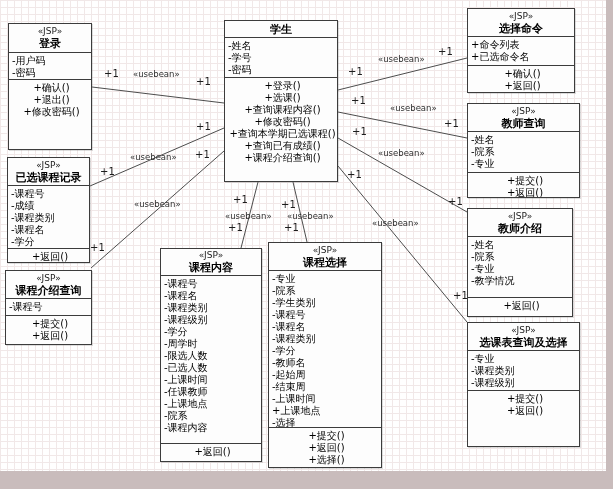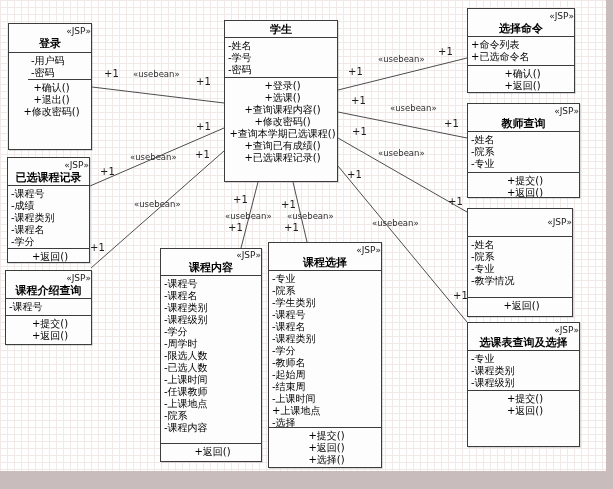--- a/index.html
+++ b/index.html
@@ -23,21 +23,21 @@
   .cls{
     position:absolute;background:#fdfdfd;border:1px solid #3c3c3c;
     box-sizing:border-box;display:flex;flex-direction:column;
     box-shadow:1px 1px 0 rgba(120,120,120,0.25);
   }
   .cls-title{
     border-bottom:1px solid #3c3c3c;text-align:center;
     display:flex;flex-direction:column;justify-content:center;
     flex:0 0 auto;box-sizing:border-box;overflow:hidden;
   }
-  .stereo{font-size:9px;line-height:11px;color:#1a1a1a;text-align:right;}
+  .stereo{font-size:9px;line-height:11px;color:#1a1a1a;}
   .cname{font-size:11px;line-height:13px;font-weight:bold;color:#000;}
   .compart{box-sizing:border-box;padding-top:2px;overflow:hidden;flex:0 0 auto;}
   .compart.attrs{border-bottom:1px solid #3c3c3c;}
   .compart.methods{flex:1 1 auto;text-align:center;}
   .mrow{font-size:10px;line-height:12px;padding-left:3px;white-space:nowrap;color:#000;}
   .lbl{position:absolute;white-space:nowrap;}
   .lbl.mult{font-size:10px;color:#1c1c1c;}
   .lbl.use{font-size:8.5px;color:#2e2e2e;letter-spacing:0;}
 </style>
 </head>
@@ -56,21 +56,21 @@
     <line x1="338" y1="112" x2="467" y2="138"></line>
     <line x1="338" y1="138" x2="467" y2="212"></line>
     <line x1="338" y1="166" x2="467" y2="322"></line>
   </svg>
 
   <div class="cls" style="left:8px;top:23px;width:84px;height:127px;">
     <div class="cls-title" style="height:29px;">
       <div class="stereo">«JSP»</div>
       <div class="cname">登录</div>
     </div>
-    <div class="compart attrs" style="height:27px;margin-left:19px;">
+    <div class="compart attrs" style="height:27px;">
         <div class="mrow">-用户码</div>
         <div class="mrow">-密码</div>
       </div>
     <div class="compart methods">
         <div class="mrow">+确认()</div>
         <div class="mrow">+退出()</div>
         <div class="mrow">+修改密码()</div>
       </div>
   </div>
 
@@ -84,21 +84,21 @@
         <div class="mrow">-学号</div>
         <div class="mrow">-密码</div>
       </div>
     <div class="compart methods">
         <div class="mrow">+登录()</div>
         <div class="mrow">+选课()</div>
         <div class="mrow">+查询课程内容()</div>
         <div class="mrow">+修改密码()</div>
         <div class="mrow">+查询本学期已选课程()</div>
         <div class="mrow">+查询已有成绩()</div>
-        <div class="mrow">+已选课程记录()</div>
+        <div class="mrow">+课程介绍查询()</div>
       </div>
   </div>
 
   <div class="cls" style="left:467px;top:8px;width:108px;height:85px;">
     <div class="cls-title" style="height:28px;">
       <div class="stereo">«JSP»</div>
       <div class="cname">选择命令</div>
     </div>
     <div class="compart attrs" style="height:29px;">
         <div class="mrow">+命令列表</div>
@@ -122,20 +122,21 @@
       </div>
     <div class="compart methods">
         <div class="mrow">+提交()</div>
         <div class="mrow">+返回()</div>
       </div>
   </div>
 
   <div class="cls" style="left:467px;top:208px;width:106px;height:109px;">
     <div class="cls-title" style="height:28px;">
       <div class="stereo">«JSP»</div>
+      <div class="cname">教师介绍</div>
     </div>
     <div class="compart attrs" style="height:61px;">
         <div class="mrow">-姓名</div>
         <div class="mrow">-院系</div>
         <div class="mrow">-专业</div>
         <div class="mrow">-教学情况</div>
       </div>
     <div class="compart methods">
         <div class="mrow">+返回()</div>
       </div>

